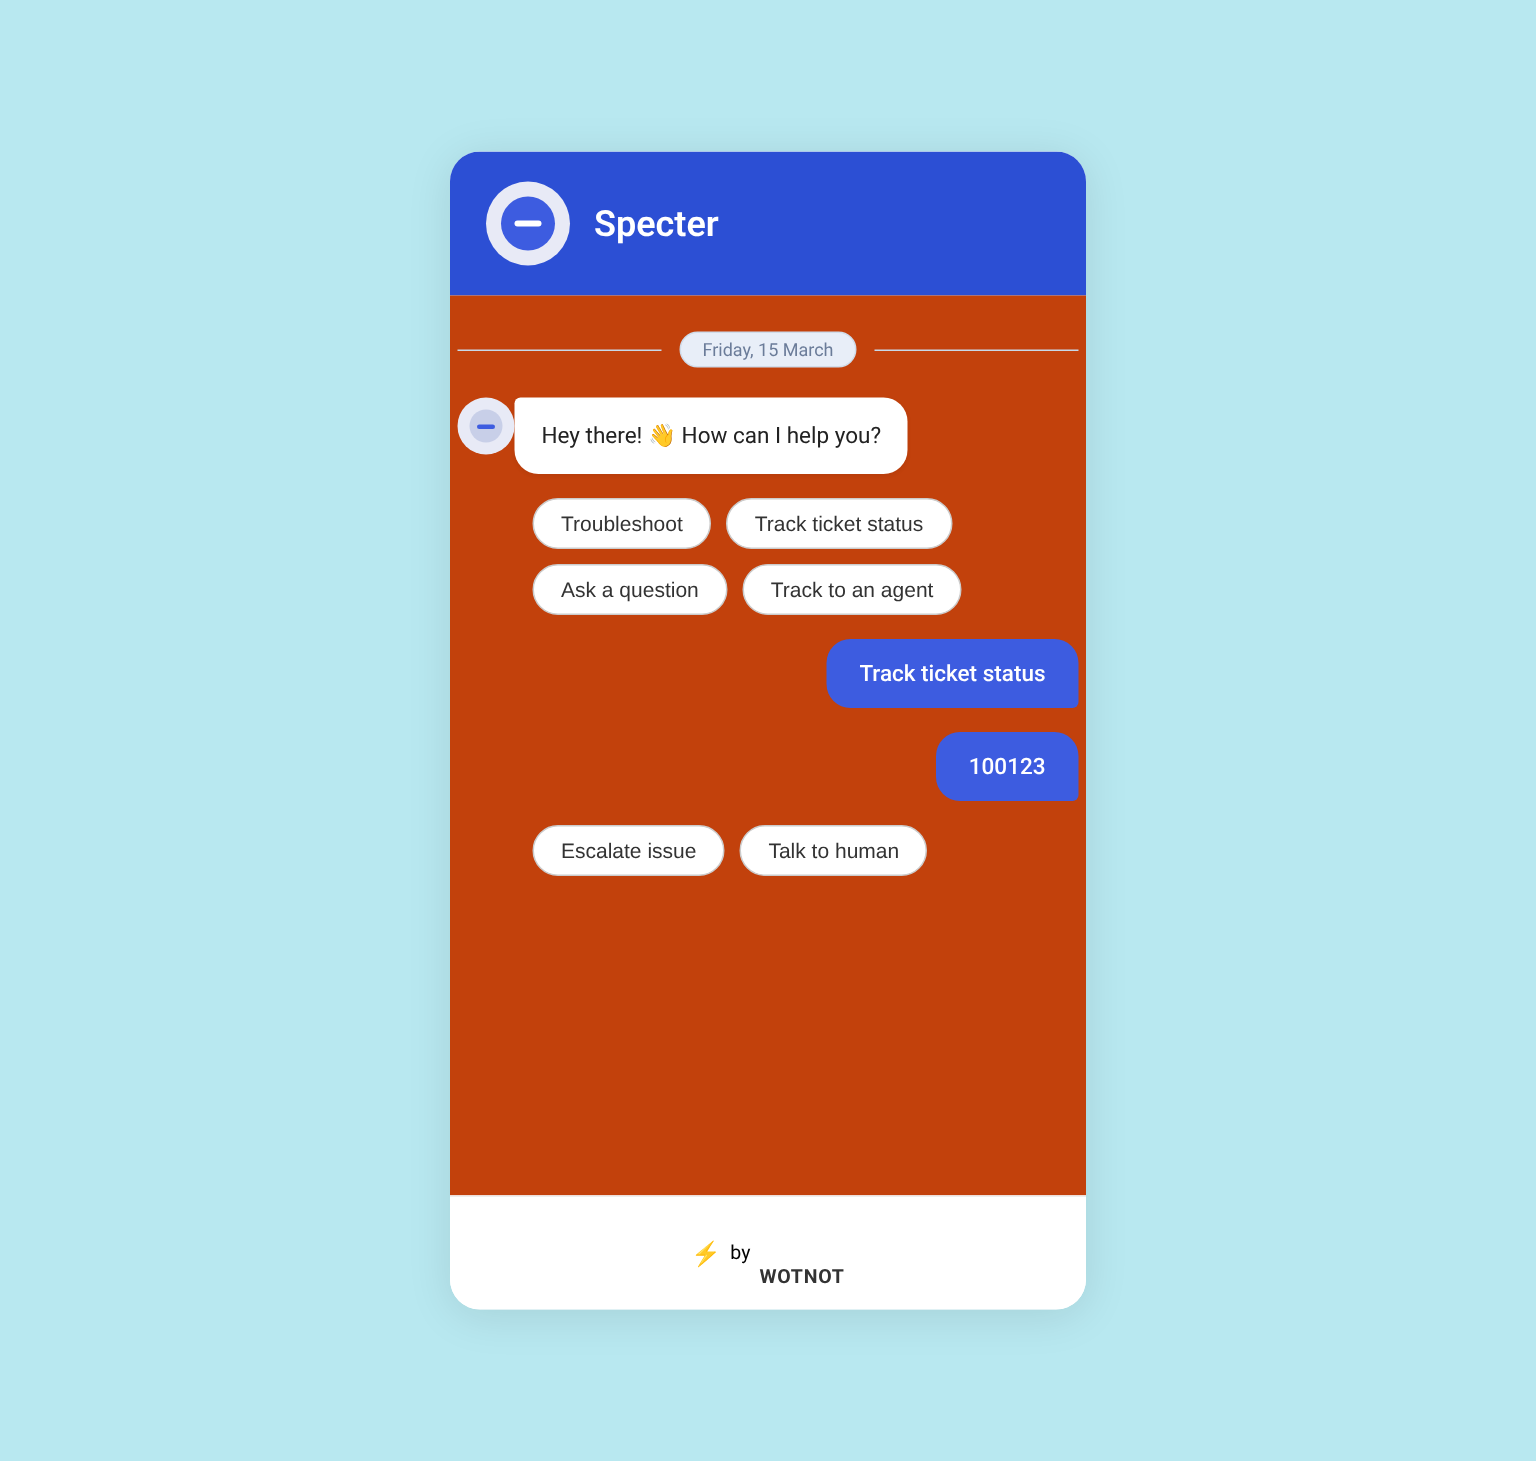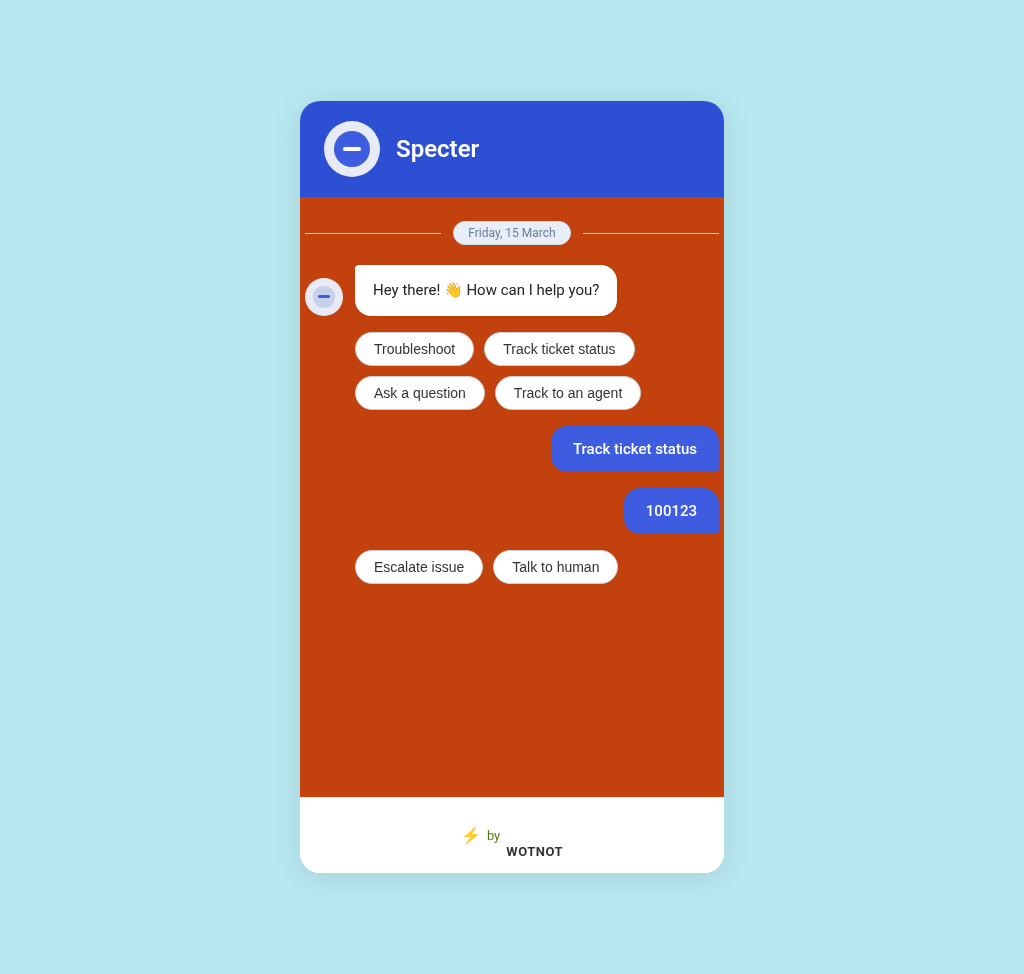--- a/index.html
+++ b/index.html
@@ -96,22 +96,21 @@
       background: #e8eef8;
       color: #6b7c99;
       font-size: 12px;
       padding: 4px 14px;
       border-radius: 20px;
       border: 1px solid #d0dcea;
     }
 
     .bot-message-row {
       display: flex;
-      align-items: flex-end;
-      gap: 12px;
+      align-items: flex-start;
     }
 
     .bot-bubble {
       background: white;
       border-radius: 4px 16px 16px 16px;
       padding: 14px 18px;
       font-size: 15px;
       color: #222;
       max-width: 340px;
       line-height: 1.5;
@@ -177,21 +176,21 @@
       gap: 6px;
       border-top: 1px solid #eee;
     }
 
     .footer-lightning {
       font-size: 16px;
     }
 
     .footer-text {
       font-size: 13px;
-      color: #4d7c0f;
+      color: #000000;
     }
 
     .footer-brand {
       font-size: 13px;
       font-weight: 700;
       color: #333;
       letter-spacing: 0.5px;
       margin-top: 32px;
     }
 

